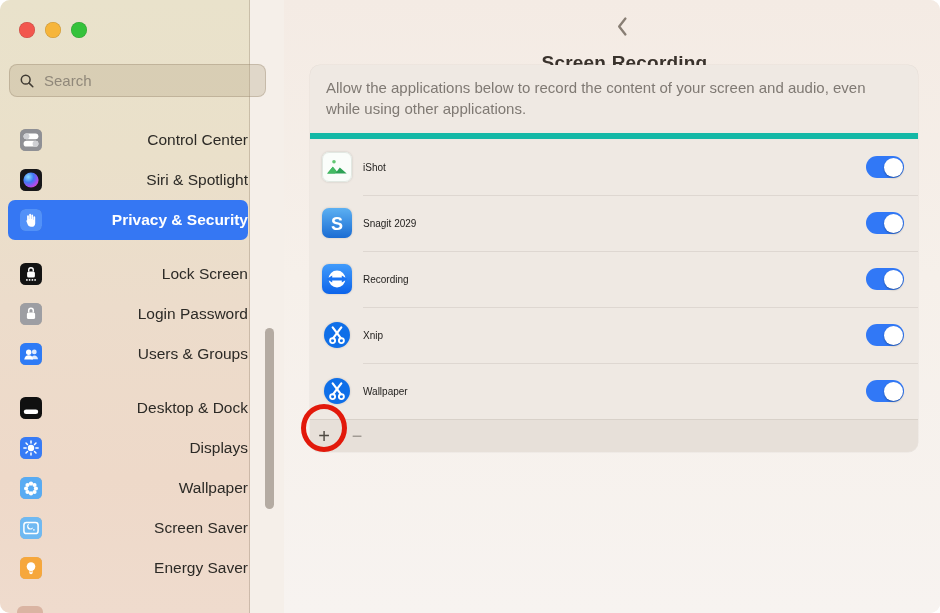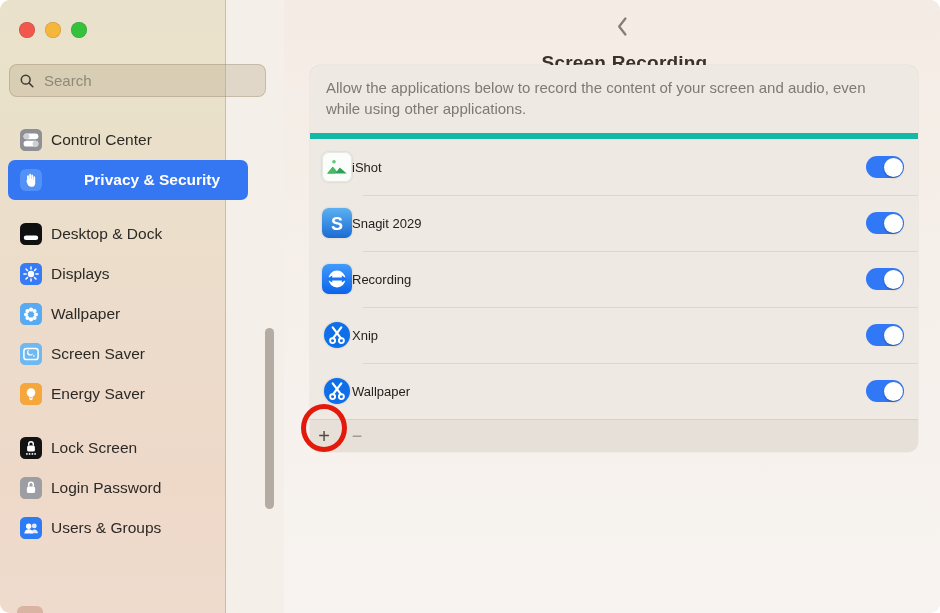--- a/index.html
+++ b/index.html
@@ -6,21 +6,21 @@
   html,body { margin:0; padding:0; }
   body {
     width:940px; height:613px;
     font-family:"Liberation Sans", sans-serif;
     background:#ffffff;
   }
   .window { position:relative; width:940px; height:613px; overflow:hidden; border-radius:10px; background:#f5efe9; }
 
   
   .sidebar {
-    position:absolute; left:0; top:0; width:226px; height:613px;
+    position:absolute; left:0; top:0; width:250px; height:613px;
     background:linear-gradient(180deg,#e9e2cb 0%, #eae0ca 25%, #ecdccb 50%, #eed9c9 78%, #efdbcd 100%);
     border-right:1px solid rgba(120,102,84,.28);
     padding-left:48px;
   }
   .traffic-lights { position:absolute; top:22px; left:19px; display:flex; gap:10px; }
   .traffic-light { width:16px; height:16px; border-radius:50%; border:none; padding:0; box-shadow:inset 0 0 0 .5px rgba(0,0,0,.18); cursor:default; }
 
   .search-field {
     position:absolute; top:64px; left:9px; width:257px; height:33px;
     background:rgba(182,168,137,.33);
@@ -34,21 +34,21 @@
     flex:1; min-width:0; border:none; background:transparent; outline:none;
     font-family:"Liberation Sans",sans-serif; font-size:15px; color:#3d372e;
   }
   .search-input::placeholder { color:#90887a; opacity:1; }
 
   .nav { position:absolute; top:120px; left:0; width:283px; }
   .nav-group { list-style:none; margin:0 0 14px 0; padding:0; }
   .nav-item {
     display:flex; align-items:center; gap:9px;
     height:40px; margin:0 35px 0 8px; padding:0 0 0 12px;
-    border-radius:7px; font-size:15.5px; color:#2c2a26; cursor:default;
+    border-radius:7px; font-size:15.5px; color:#2c2a26; cursor:default;justify-content:space-between;
   }
   .nav-item.selected { background:var(--selected-bg,#3577f3); color:#fff; font-weight:700;gap:42px; }
   .tile { width:22px; height:22px; flex:0 0 22px; filter:drop-shadow(0 .5px .5px rgba(0,0,0,.22)); }
   .nav-label { white-space:nowrap; }
 
   .scroll-thumb {
     position:absolute; left:265px; top:328px; width:9px; height:181px;
     border-radius:5px; background:rgba(125,114,104,.55);
   }
   .partial-icon {
@@ -75,21 +75,21 @@
     margin:0; padding:12px 16px 14px 16px;
     font-size:15px; line-height:21px; color:#7f7973;
     border-bottom:6px solid #14b8a6;
   }
   .app-list { list-style:none; margin:0; padding:0; }
   .app-row { position:relative; height:56px; display:flex; align-items:center; padding:0 14px 0 12px; }
   .app-row + .app-row::before {
     content:""; position:absolute; top:0; left:53px; right:0; height:1px; background:#ded7d1;
   }
   .app-icon { width:30px; height:30px; flex:0 0 30px; filter:drop-shadow(0 .5px 1px rgba(0,0,0,.15)); }
-  .app-name { font-size:13px; color:#242220; }
+  .app-name { margin-left:11px; font-size:10px; color:#242220; }
   .toggle {
     margin-left:auto; position:relative; width:38px; height:22px;
     border:none; border-radius:11px; background:#d8d2cc; padding:0; cursor:default;
   }
   .toggle.on { background:var(--accent,#3178f6); }
   .toggle .knob {
     position:absolute; top:1.5px; right:1.5px; width:19px; height:19px;
     border-radius:50%; background:#fff; box-shadow:0 1px 2px rgba(0,0,0,.32);
   }
   .panel-footer {
@@ -143,29 +143,93 @@
                 <rect width="22" height="22" rx="5.5" fill="#8f9095"></rect>
                 <rect x="3.6" y="4.4" width="14.8" height="5.8" rx="2.9" fill="#fff"></rect>
                 <circle cx="6.5" cy="7.3" r="2.9" fill="#cfd0d4"></circle>
                 <rect x="3.6" y="11.8" width="14.8" height="5.8" rx="2.9" fill="#fff"></rect>
                 <circle cx="15.5" cy="14.7" r="2.9" fill="#cfd0d4"></circle>
               </svg>
             </span>
             <span class="nav-label">Control Center</span>
           </li>
 
+          <li class="nav-item">
+            <span class="tile">
+              <svg viewBox="0 0 22 22">
+                <rect width="22" height="22" rx="5.5" fill="#17171a"></rect>
+                <defs>
+                  <radialGradient id="sirig" cx="32%" cy="30%" r="90%">
+                    <stop offset="0%" stop-color="#8be0ff"></stop>
+                    <stop offset="40%" stop-color="#3f79f5"></stop>
+                    <stop offset="72%" stop-color="#a84df0"></stop>
+                    <stop offset="100%" stop-color="#ef4f86"></stop>
+                  </radialGradient>
+                </defs>
+                <circle cx="11" cy="11" r="7.6" fill="url(#sirig)"></circle>
+              </svg>
+            </span>
+            <span class="nav-label">Siri &amp; Spotlight</span>
+          </li>
 
           <li class="nav-item selected">
             <span class="tile">
               <svg viewBox="0 0 22 22">
                 <rect width="22" height="22" rx="5.5" fill="#5291f8"></rect>
                 <path fill="#fff" d="M7.1 12.9V7.1c0-.5.4-.9.9-.9s.9.4.9.9v3h.3V5.6c0-.5.4-.9.9-.9s.9.4.9.9v4.5h.3V6.3c0-.5.4-.9.9-.9s.9.4.9.9v4.4h.3V8.2c0-.5.4-.9.9-.9s.9.4.9.9v6.2c0 1.9-1.5 3.4-3.4 3.4h-.9c-1.4 0-2.7-.9-3.2-2.2l-1.3-3.4c-.1-.4.1-.8.5-.9.3-.1.7 0 .9.3z"></path>
               </svg>
             </span>
             <span class="nav-label">Privacy &amp; Security</span>
+          </li>
+        </ul>
+      <ul class="nav-group">
+
+          <li class="nav-item">
+            <span class="tile">
+              <svg viewBox="0 0 22 22">
+                <rect width="22" height="22" rx="5.5" fill="#131313"></rect>
+                <rect x="7.1" y="8.6" width="7.8" height="5.8" rx="1.5" fill="#fff"></rect>
+                <path d="M8.7 8.6V7a2.3 2.3 0 0 1 4.6 0v1.6" fill="none" stroke="#fff" stroke-width="1.4"></path>
+                <g fill="#fff">
+                  <circle cx="6.9" cy="16.9" r=".9"></circle>
+                  <circle cx="9.6" cy="16.9" r=".9"></circle>
+                  <circle cx="12.4" cy="16.9" r=".9"></circle>
+                  <circle cx="15.1" cy="16.9" r=".9"></circle>
+                </g>
+              </svg>
+            </span>
+            <span class="nav-label">Lock Screen</span>
+          </li>
+
+          <li class="nav-item">
+            <span class="tile">
+              <svg viewBox="0 0 22 22">
+                <rect width="22" height="22" rx="5.5" fill="#9d9ea3"></rect>
+                <rect x="6.9" y="9.4" width="8.2" height="6.6" rx="1.6" fill="#fff"></rect>
+                <path d="M8.7 9.4V7.6a2.3 2.3 0 0 1 4.6 0v1.8" fill="none" stroke="#fff" stroke-width="1.5"></path>
+              </svg>
+            </span>
+            <span class="nav-label">Login Password</span>
+          </li>
+
+          <li class="nav-item">
+            <span class="tile">
+              <svg viewBox="0 0 22 22">
+                <rect width="22" height="22" rx="5.5" fill="#2e7bf6"></rect>
+                <g fill="#fff" opacity=".85">
+                  <circle cx="14.3" cy="8.9" r="2.4"></circle>
+                  <path d="M10.9 16.2c.4-2.4 1.7-3.7 3.6-3.7 1.8 0 3.1 1.2 3.5 3.7z"></path>
+                </g>
+                <g fill="#fff">
+                  <circle cx="8.7" cy="9.2" r="2.7"></circle>
+                  <path d="M4.2 16.4c.5-2.7 2-4.2 4.5-4.2s4 1.5 4.4 4.2z"></path>
+                </g>
+              </svg>
+            </span>
+            <span class="nav-label">Users &amp; Groups</span>
           </li>
         </ul>
       <ul class="nav-group">
 
           <li class="nav-item">
             <span class="tile">
               <svg viewBox="0 0 22 22">
                 <rect width="22" height="22" rx="5.5" fill="#101010"></rect>
                 <rect x="3.8" y="12.4" width="14.4" height="4.6" rx="2.3" fill="#fff"></rect>
               </svg>
@@ -228,67 +292,20 @@
           <li class="nav-item">
             <span class="tile">
               <svg viewBox="0 0 22 22">
                 <rect width="22" height="22" rx="5.5" fill="#f6a73c"></rect>
                 <circle cx="11" cy="9.6" r="4.3" fill="#fff"></circle>
                 <path d="M9.3 13.5h3.4v2.1a1.7 1.7 0 0 1-3.4 0z" fill="#fff"></path>
                 <line x1="9.6" y1="14.7" x2="12.4" y2="14.7" stroke="#f6a73c" stroke-width=".8"></line>
               </svg>
             </span>
             <span class="nav-label">Energy Saver</span>
-          </li>
-        </ul>
-      <ul class="nav-group">
-
-          <li class="nav-item">
-            <span class="tile">
-              <svg viewBox="0 0 22 22">
-                <rect width="22" height="22" rx="5.5" fill="#131313"></rect>
-                <rect x="7.1" y="8.6" width="7.8" height="5.8" rx="1.5" fill="#fff"></rect>
-                <path d="M8.7 8.6V7a2.3 2.3 0 0 1 4.6 0v1.6" fill="none" stroke="#fff" stroke-width="1.4"></path>
-                <g fill="#fff">
-                  <circle cx="6.9" cy="16.9" r=".9"></circle>
-                  <circle cx="9.6" cy="16.9" r=".9"></circle>
-                  <circle cx="12.4" cy="16.9" r=".9"></circle>
-                  <circle cx="15.1" cy="16.9" r=".9"></circle>
-                </g>
-              </svg>
-            </span>
-            <span class="nav-label">Lock Screen</span>
-          </li>
-
-          <li class="nav-item">
-            <span class="tile">
-              <svg viewBox="0 0 22 22">
-                <rect width="22" height="22" rx="5.5" fill="#9d9ea3"></rect>
-                <rect x="6.9" y="9.4" width="8.2" height="6.6" rx="1.6" fill="#fff"></rect>
-                <path d="M8.7 9.4V7.6a2.3 2.3 0 0 1 4.6 0v1.8" fill="none" stroke="#fff" stroke-width="1.5"></path>
-              </svg>
-            </span>
-            <span class="nav-label">Login Password</span>
-          </li>
-
-          <li class="nav-item">
-            <span class="tile">
-              <svg viewBox="0 0 22 22">
-                <rect width="22" height="22" rx="5.5" fill="#2e7bf6"></rect>
-                <g fill="#fff" opacity=".85">
-                  <circle cx="14.3" cy="8.9" r="2.4"></circle>
-                  <path d="M10.9 16.2c.4-2.4 1.7-3.7 3.6-3.7 1.8 0 3.1 1.2 3.5 3.7z"></path>
-                </g>
-                <g fill="#fff">
-                  <circle cx="8.7" cy="9.2" r="2.7"></circle>
-                  <path d="M4.2 16.4c.5-2.7 2-4.2 4.5-4.2s4 1.5 4.4 4.2z"></path>
-                </g>
-              </svg>
-            </span>
-            <span class="nav-label">Users &amp; Groups</span>
           </li>
         </ul>
     </nav>
 
     <div class="scroll-thumb"></div>
     <div class="partial-icon"></div>
   </aside>
 
   <main class="main">
     <div class="header">

